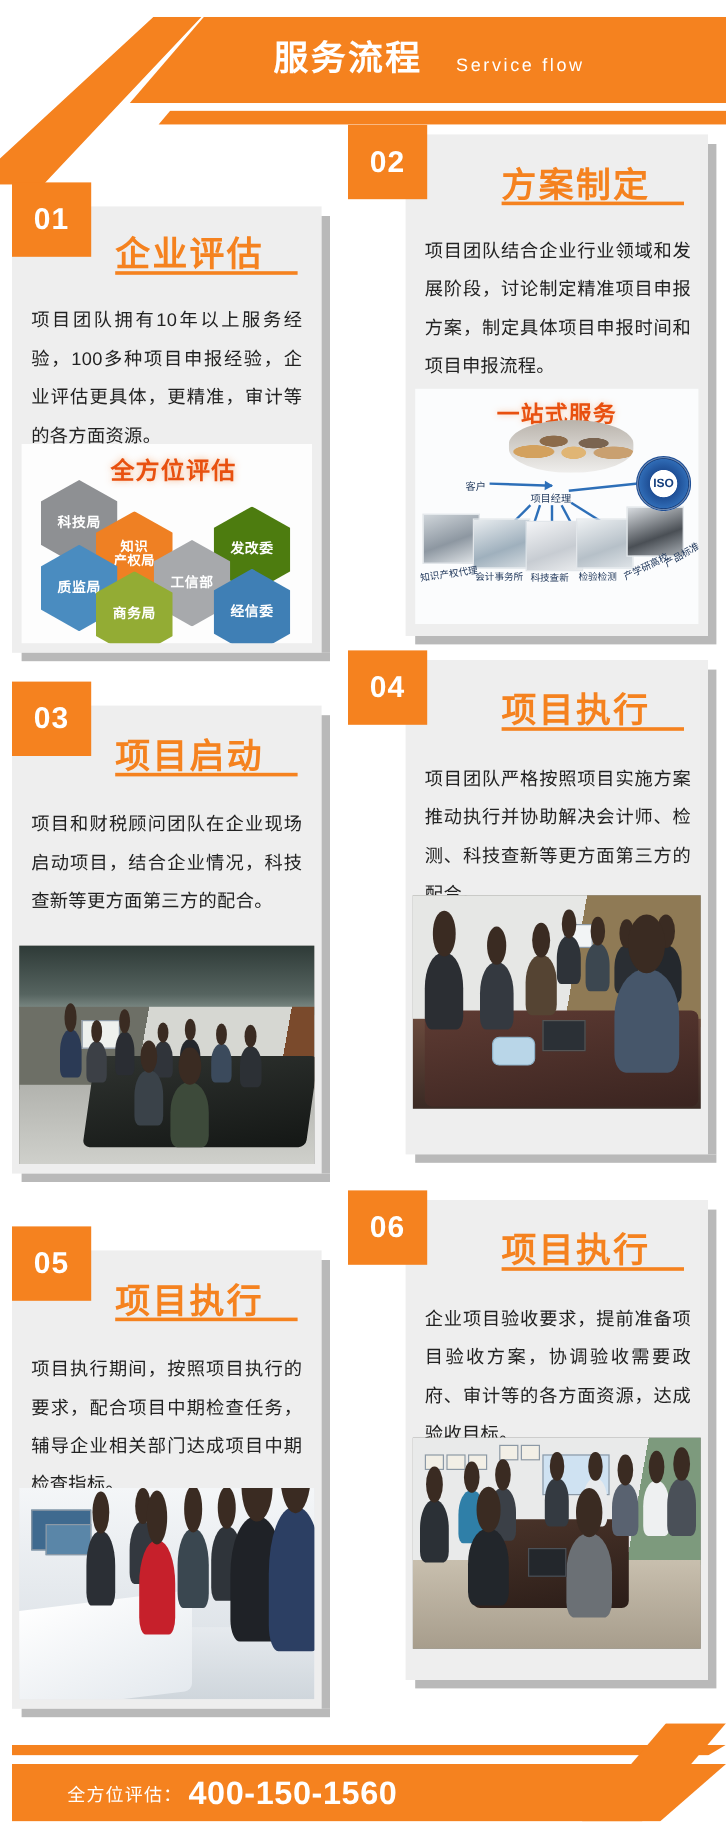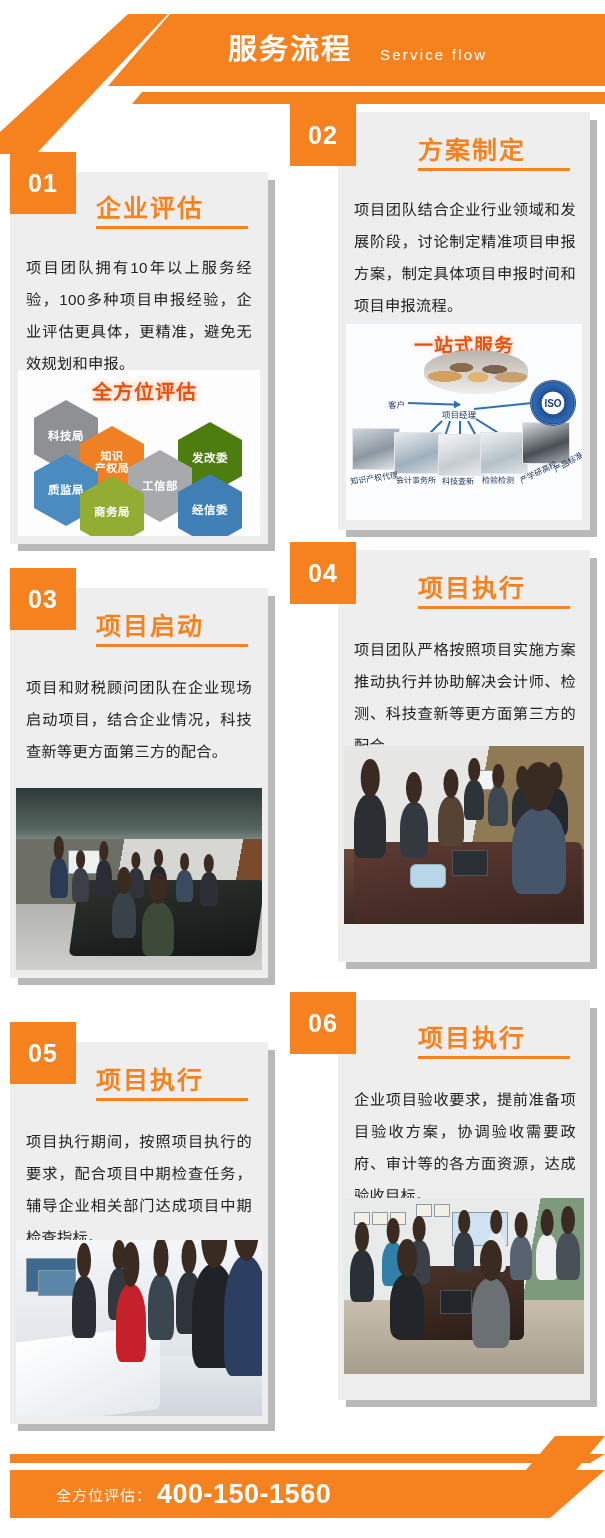--- a/index.html
+++ b/index.html
@@ -44,21 +44,21 @@
   .card .shadow-r{position:absolute;right:-7px;top:8px;width:7px;bottom:-0px;background:#b9b9b9;}
   .card .shadow-b{position:absolute;left:8px;right:-7px;bottom:-7px;height:7px;background:#b9b9b9;}
 
   .badge{
     position:absolute;background:#F5821F;color:#fff;
     font-size:25px;font-weight:bold;letter-spacing:1px;
     display:flex;align-items:center;justify-content:center;
     width:66px;height:62px;
   }
   .card-title{
-    position:absolute;color:#F5821F;font-weight:bold;font-size:25px;
+    position:absolute;color:#F5821F;font-weight:bold;font-size:29px;
     letter-spacing:2px;white-space:nowrap;
   }
   .title-rule{position:absolute;height:3px;background:#F5821F;}
   .card-body{
     position:absolute;color:#222;font-size:15.2px;line-height:32px;
     letter-spacing:0.3px;text-align:justify;
   }
 
   
   .hexwrap{position:absolute;background:#fdfdfd;overflow:hidden;}
@@ -149,21 +149,21 @@
     <div class="hdr-stripe"></div>
     <div class="hdr-title">服务流程</div>
     <div class="hdr-sub">Service flow</div>
   </div>
 
   <div class="card" style="left:10px;top:172px;width:258px;height:372px;">
     <div class="shadow-r"></div>
     <div class="shadow-b"></div>
     <div class="card-title" style="left:86px;top:16px;">企业评估</div>
     <div class="title-rule" style="left:86px;top:54px;width:152px;"></div>
-    <div class="card-body" style="left:16px;top:80px;width:226px;">项目团队拥有10年以上服务经验，100多种项目申报经验，企业评估更具体，更精准，避免无效规划和申报。</div>
+    <div class="card-body" style="left:16px;top:80px;width:226px;">项目团队拥有10年以上服务经验，100多种项目申报经验，企业评估更具体，更精准，审计等的各方面资源。</div>
 
     <div class="hexwrap" style="left:8px;top:198px;width:242px;height:166px;">
       <div class="hx-title" style="left:74px;top:6px;">全方位评估</div>
       <div class="hex" style="left:16px;top:30px;background:#8e9093;">科技局</div>
       <div class="hex" style="left:62px;top:56px;background:#ef8023;font-size:11px;line-height:12px;white-space:pre-line;">知识
 产权局</div>
       <div class="hex" style="left:160px;top:52px;background:#4d7c0f;">发改委</div>
       <div class="hex" style="left:16px;top:84px;background:#4a8cc0;">质监局</div>
       <div class="hex" style="left:110px;top:80px;background:#a7a9ac;">工信部</div>
       <div class="hex" style="left:62px;top:106px;background:#93ac34;">商务局</div>

